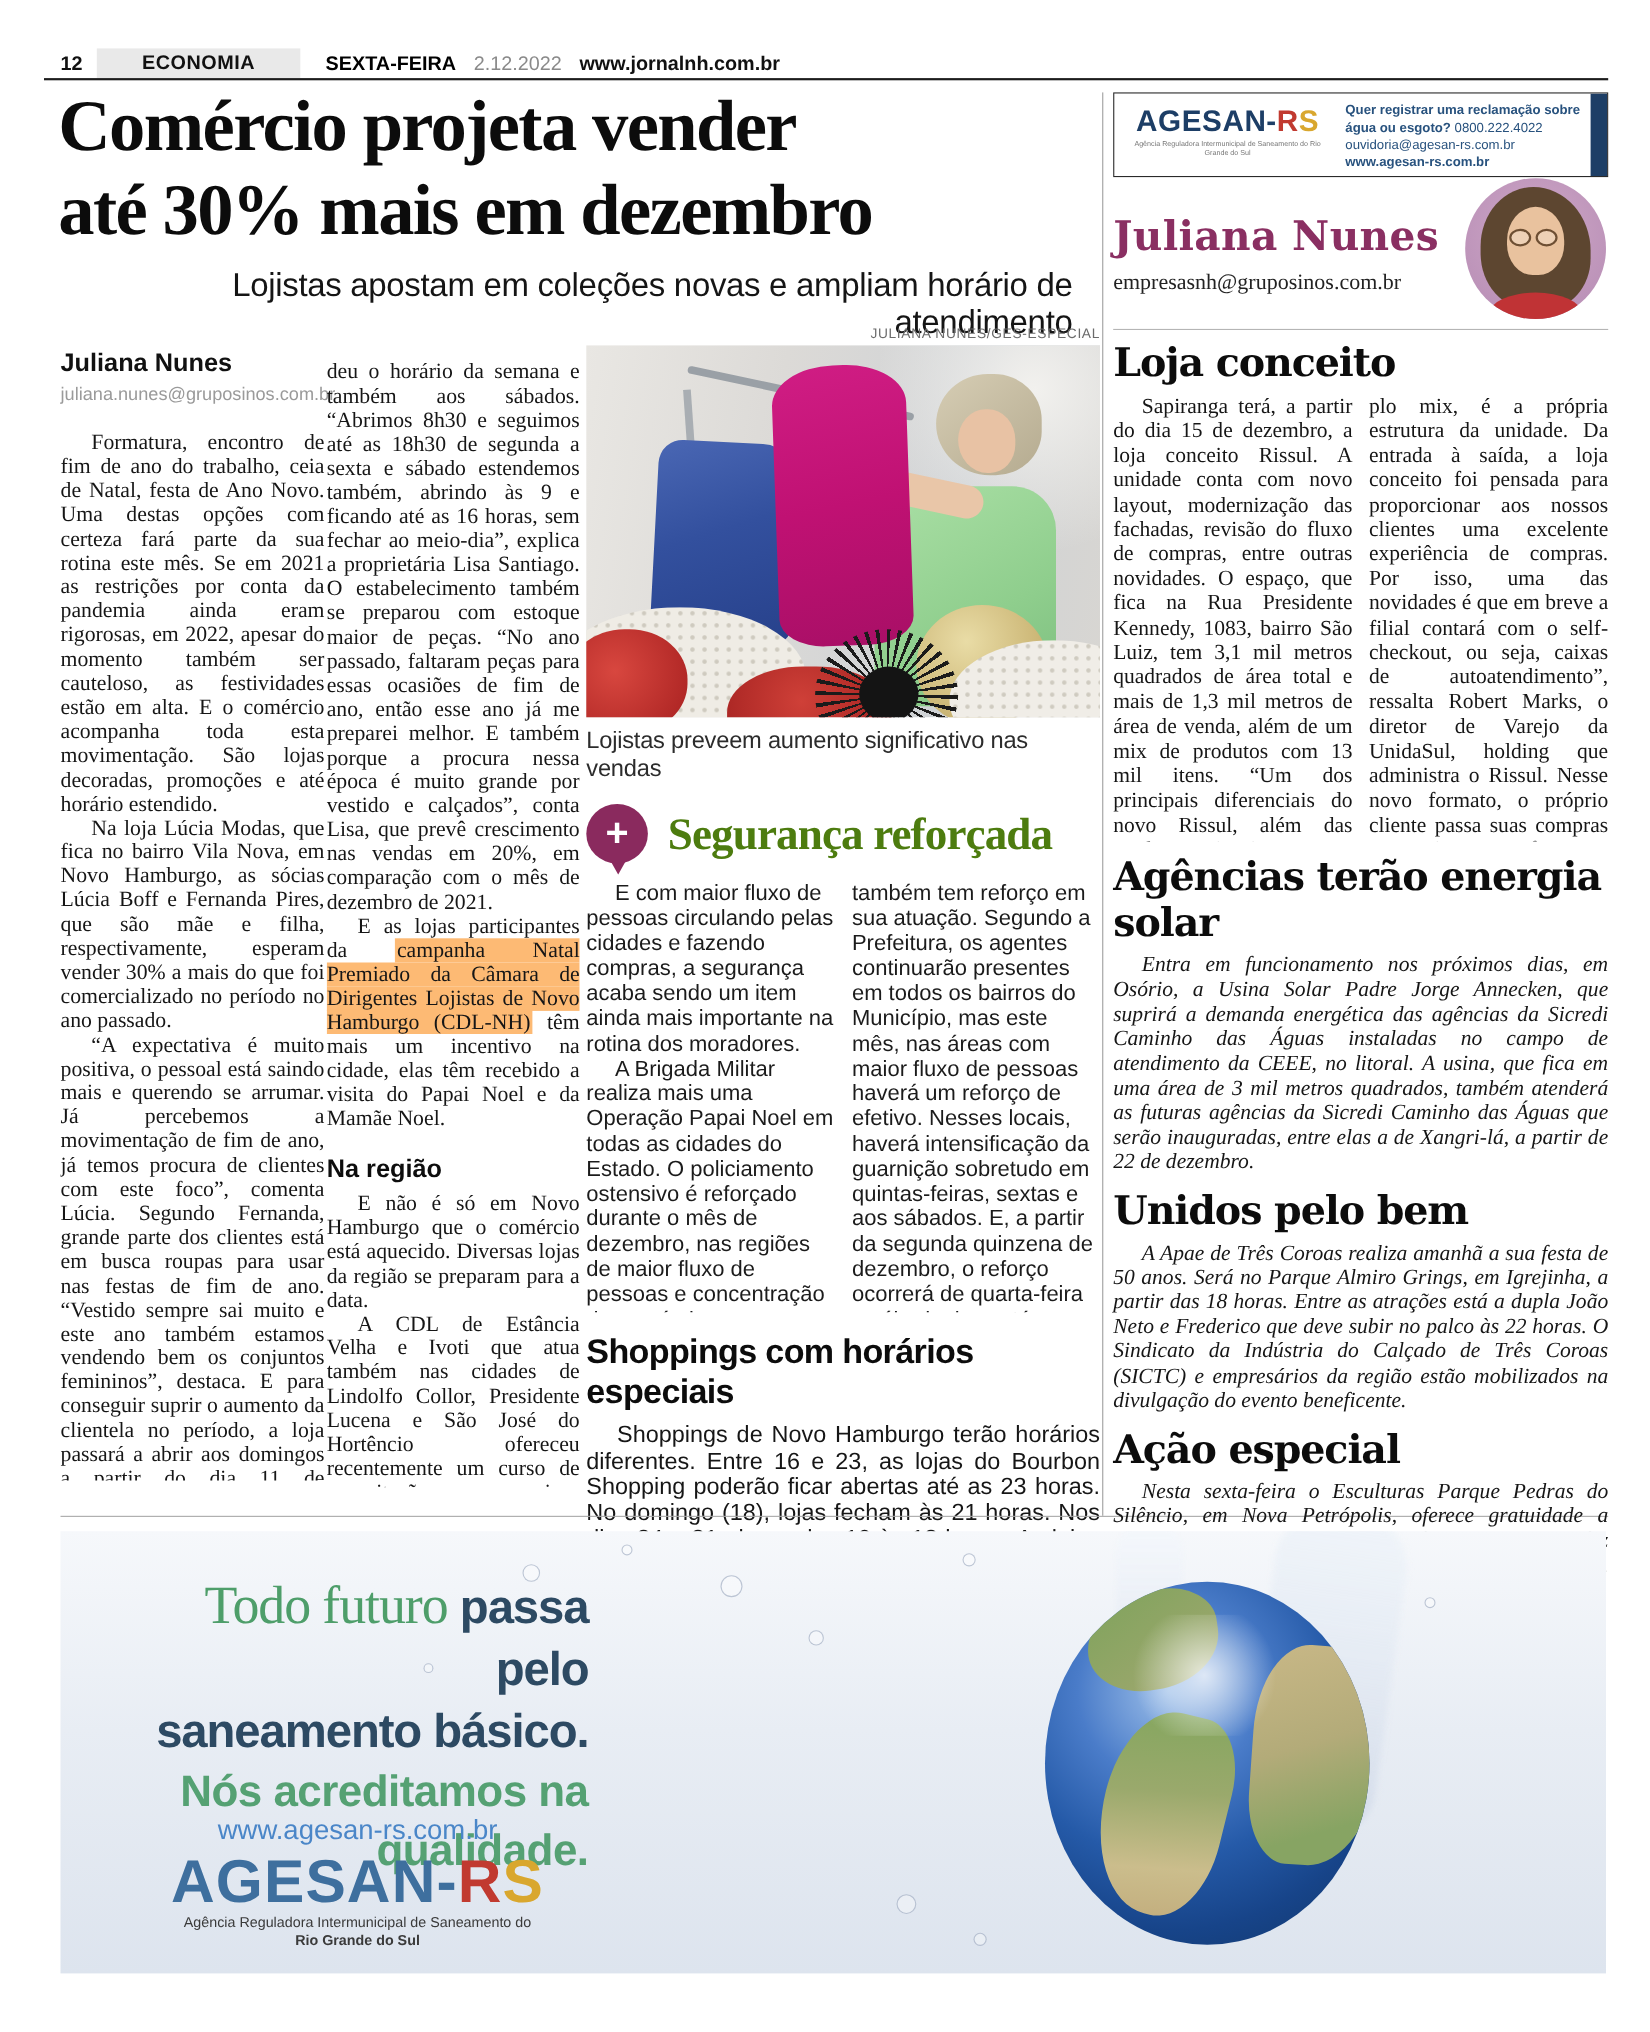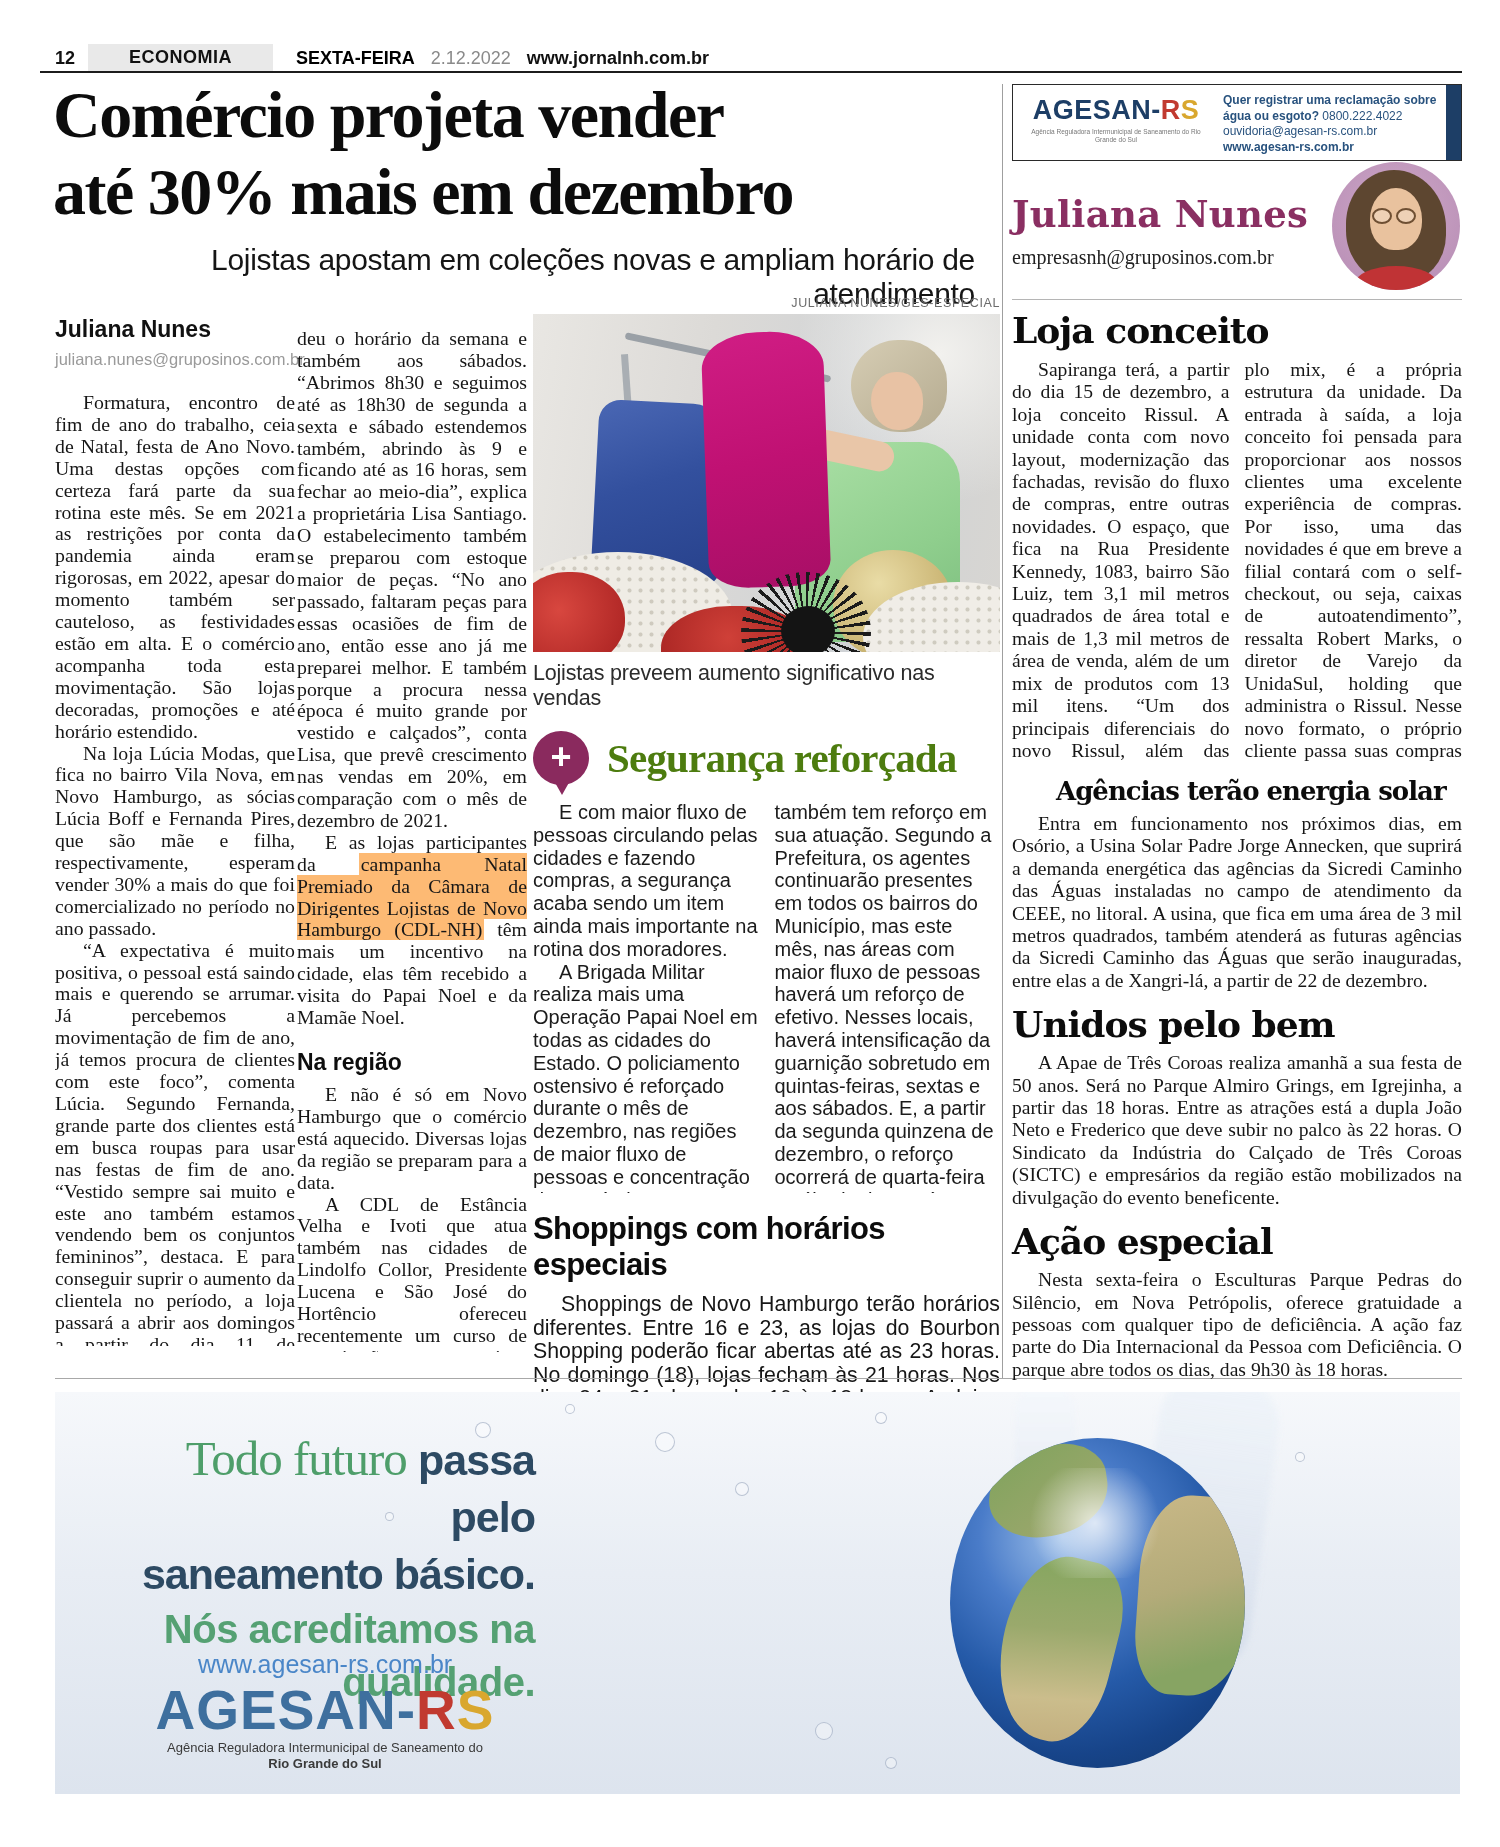--- a/index.html
+++ b/index.html
@@ -102,27 +102,27 @@
   .cl-mail { position:absolute; left:0; top:80px; font:20px "Liberation Serif",serif; color:#222; }
   .avatar { position:absolute; right:2px; top:-4px; width:128px; height:128px; border-radius:50%; overflow:hidden;
             background:radial-gradient(circle at 50% 40%, #cfa8c8, #b58bb3); }
   .av-hair { position:absolute; left:14px; top:8px; width:100px; height:112px; background:#5d4630; border-radius:48% 52% 42% 46%; }
   .av-face { position:absolute; left:38px; top:26px; width:52px; height:62px; background:#e9c29e; border-radius:50% 50% 45% 45%; }
   .av-gl1, .av-gl2 { position:absolute; top:46px; width:20px; height:16px; border:2.5px solid #6e4f33; border-radius:50%; background:rgba(255,255,255,.25); }
   .av-gl1 { left:40px; } .av-gl2 { left:64px; }
   .av-shirt { position:absolute; left:22px; bottom:-14px; width:84px; height:38px; background:#c03335; border-radius:50% 50% 0 0; }
 
   .sec-title { font:800 36px "DejaVu Serif",serif; letter-spacing:-1px; color:#0c0c0c; }
-  .sec-title.small { font-size:26px;margin-left:44px; }
+  .sec-title.small { font-size:36px; }
   .sb-serif p, .sb-serif { font:19.6px/22.4px "Liberation Serif",serif; text-align:justify; color:#161616; }
   .sb-serif p.ind, .sb-body { text-indent:26px; }
   .loja-title { margin-top:9px; }
   .loja-cols { display:grid; grid-template-columns:1fr 1fr; column-gap:15px; margin-top:8px; height:406px; overflow:hidden; }
   .sb-h2 { margin-top:11px; }
-  .sb-body { margin-top:7px; }
+  .sb-body { margin-top:7px;font-style:italic; }
 
   
   .ad { position:absolute; left:55px; top:1392px; width:1405px; height:402px; overflow:hidden;
         background:linear-gradient(180deg,#f6f8fb 0%,#e8edf4 45%,#dde4ee 100%); }
   .ad-text { position:absolute; left:60px; top:38px; width:420px; text-align:right; }
   .ad-l1 { font:49px "Liberation Serif",serif; color:#4e9e6a; letter-spacing:-1px; }
   .ad-l1 .navy-inline { font:bold 43px "Liberation Sans",sans-serif; color:#2d4a63; letter-spacing:-1px; }
   .ad-l2 { font:bold 43px "Liberation Sans",sans-serif; color:#2d4a63; letter-spacing:-1px; margin-top:6px; }
   .ad-l3, .ad-l4 { font:bold 40px "Liberation Sans",sans-serif; color:#55a173; letter-spacing:-.5px; margin-top:8px; }
   .ad-url { position:absolute; left:60px; top:258px; width:420px; text-align:center; font:25px "Liberation Sans",sans-serif; color:#4a86c8; }

